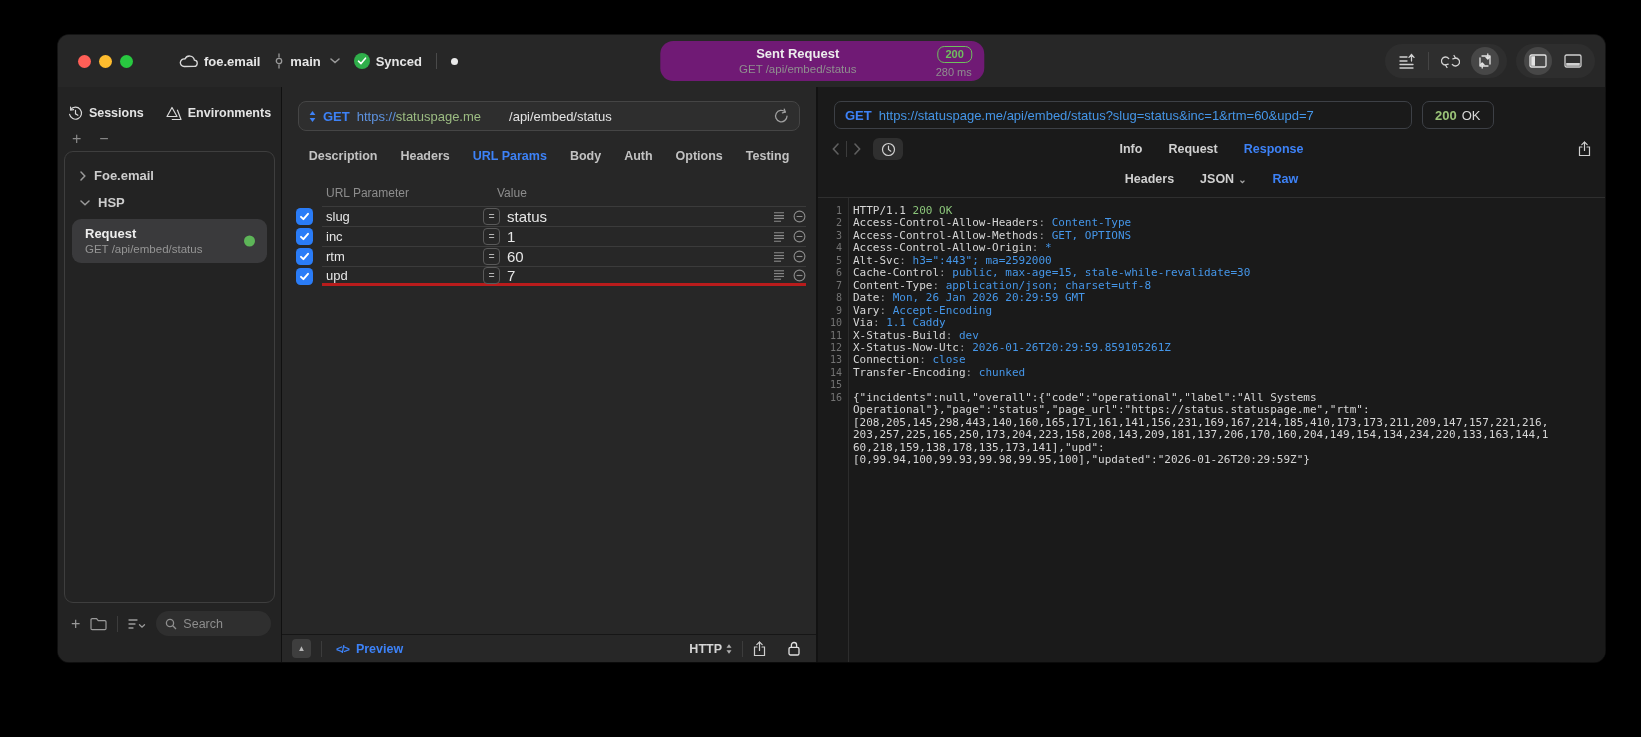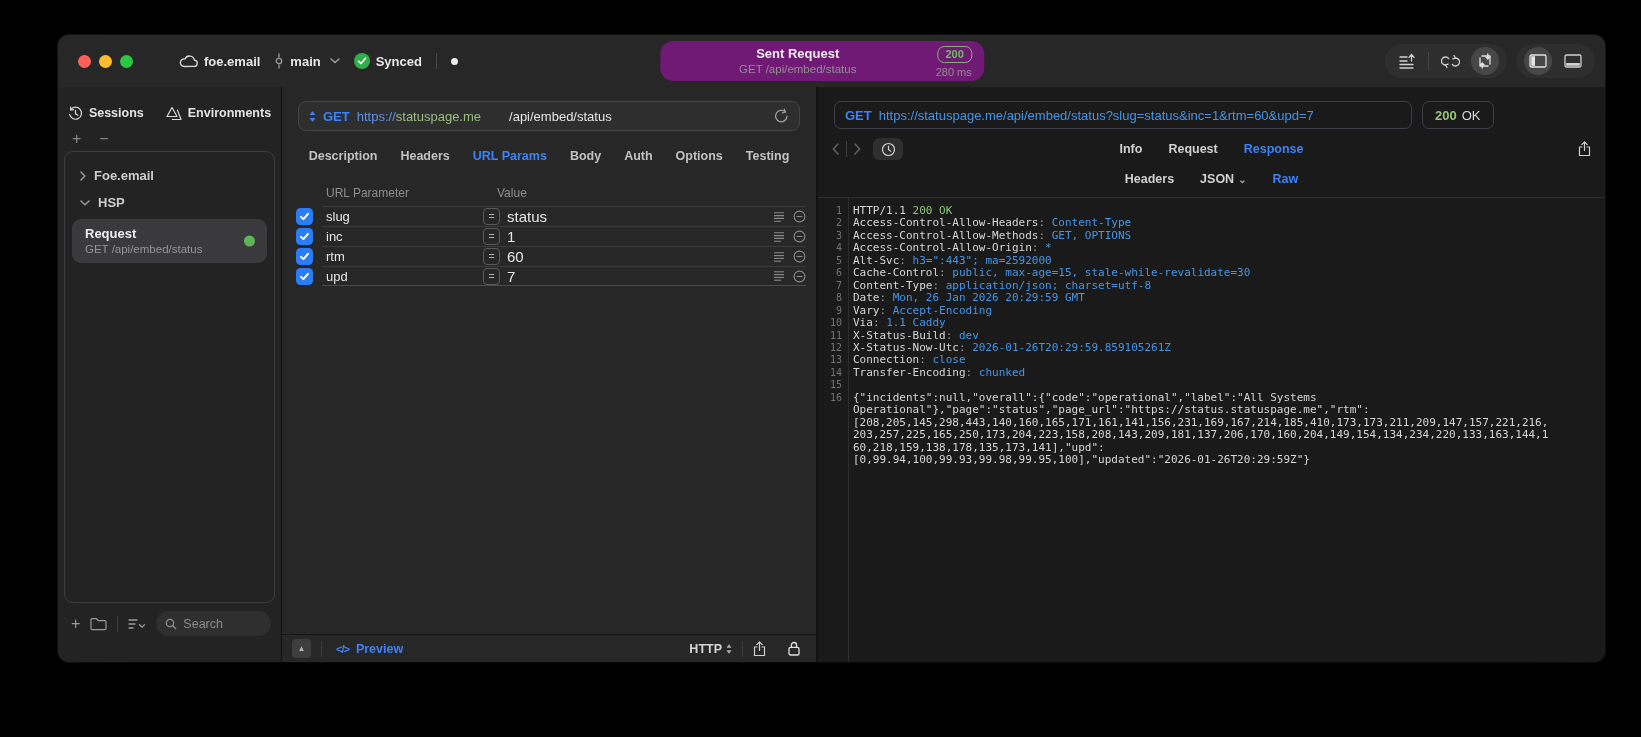--- a/index.html
+++ b/index.html
@@ -60,21 +60,21 @@
            font-size:12.5px;font-weight:600;color:#c2c2c2;}
   .tab{cursor:default;white-space:nowrap;}
   .tab.active{color:var(--accent,#3d82f7);}
   .params{flex:1;margin-top:18px;min-height:0;}
   .phead{position:relative;height:22px;color:#8d8d8d;font-size:12px;}
   .ph1{position:absolute;left:44px;top:2px;} .ph2{position:absolute;left:215px;top:2px;}
   .prow{display:flex;align-items:stretch;height:20px;}
   .cb{width:26px;margin-left:14px;display:flex;align-items:center;}
   .cbx{width:17px;height:17px;background:var(--checkbox-blue,#2a7cf7);border-radius:4.5px;display:flex;align-items:center;justify-content:center;}
   .rline{flex:1;display:flex;align-items:center;border-top:1px solid #3b3b3b;margin-right:10px;min-width:0;}
-  .prow:last-of-type .rline{border-bottom:1px solid #b91c1c;}
+  .prow:last-of-type .rline{border-bottom:3px solid #b91c1c;}
   .pname{width:157px;font-size:13px;color:#e6e6e6;padding-left:4px;}
   .eqbox{flex:0 0 15px;width:15px;height:15px;border:1px solid #5a5a5a;border-radius:4px;color:#b5b5b5;font-size:10.5px;
          line-height:14px;text-align:center;}
   .pval{font-size:15px;color:#e6e6e6;margin-left:7px;flex:1;}
   .rtools{display:flex;gap:8px;align-items:center;margin-left:auto;}
   .addrow{display:flex;height:24px;align-items:center;color:#7c7c7c;font-size:13px;}
   .addname{margin-left:44px;width:178px;}
   .mfooter{height:27px;border-top:1px solid #161616;display:flex;align-items:center;padding:0 10px;gap:10px;}
   .sqbtn{width:19px;height:19px;background:#3e3e3e;border-radius:4px;display:flex;align-items:center;justify-content:center;
          color:#b8b8b8;font-size:8px;}

